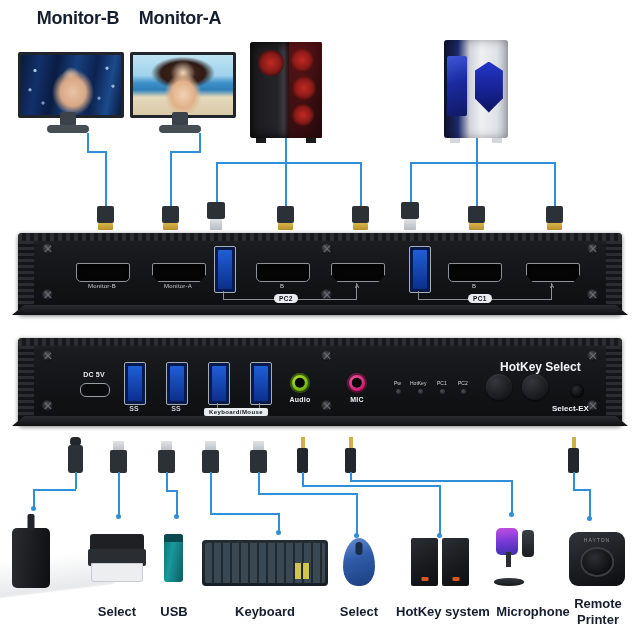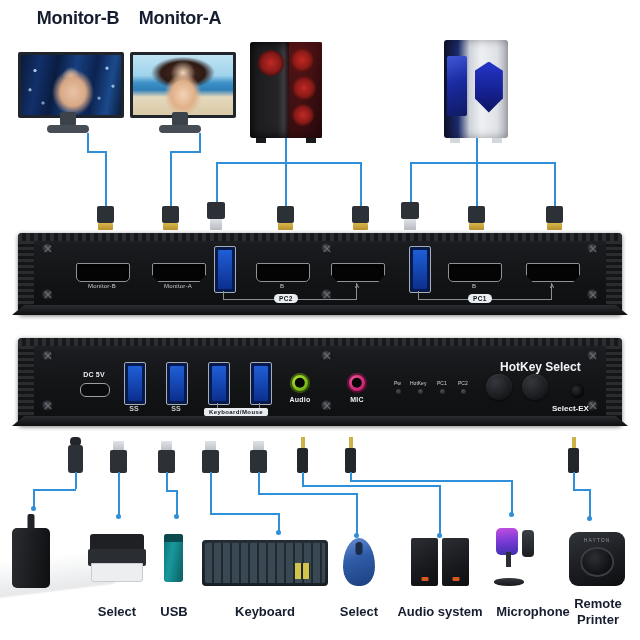--- a/index.html
+++ b/index.html
@@ -600,21 +600,21 @@
     <div class="wheel"></div>
   </div>
   <div class="dev-label" style="left:329px;top:604px;width:60px;">Select</div>
 
   <div class="speaker" style="left:411px;top:538px;width:27px;height:48px;">
       <div class="badge"></div>
     </div>
   <div class="speaker" style="left:442px;top:538px;width:27px;height:48px;">
       <div class="badge"></div>
     </div>
-  <div class="dev-label" style="left:396px;top:604px;width:88px;">Audio system</div>
+  <div class="dev-label" style="left:396px;top:604px;width:88px;">HotKey system</div>
 
   <div class="mic" style="left:488px;top:528px;width:48px;height:58px;">
     <div class="capsule"></div>
       <div class="shield"></div>
       <div class="arm"></div>
       <div class="base"></div>
   </div>
   <div class="dev-label" style="left:492px;top:604px;width:82px;">Microphone</div>
 
   <div class="remote" style="left:569px;top:532px;width:56px;height:54px;">

